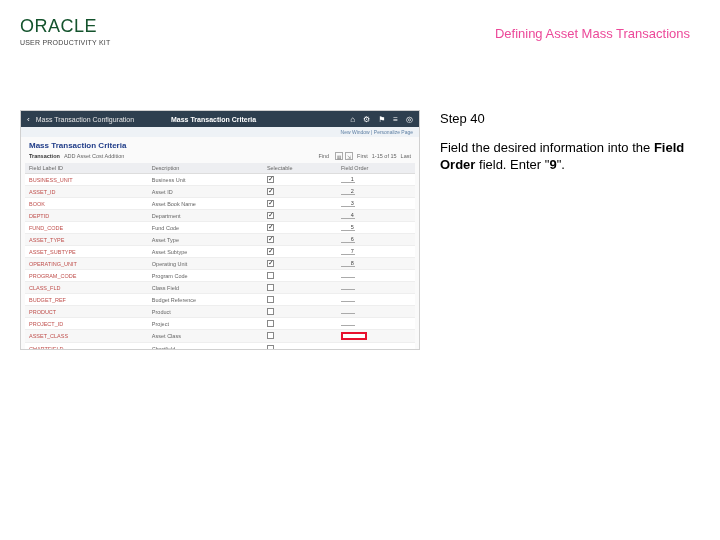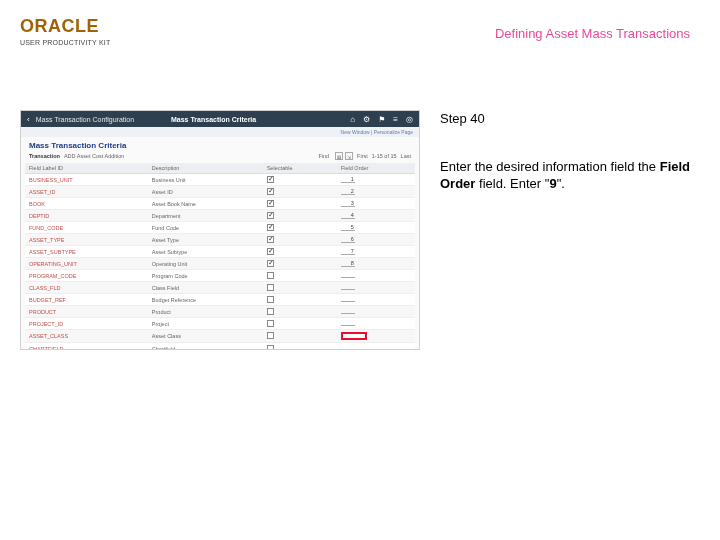--- a/index.html
+++ b/index.html
@@ -20,23 +20,23 @@
     right: 20px;
     height: 50px;
   }
   .logo {
     position: absolute;
     top: 0;
     left: 0;
   }
   .logo-oracle {
     font-family: Arial, sans-serif;
-    font-weight: bold;
+    font-weight: normal;
     font-size: 18px;
-    color: #a16207;
+    color: #14532d;
     letter-spacing: 0.5px;
   }
   .logo-upk {
     font-size: 7px;
     color: #444;
     letter-spacing: 0.2px;
     margin-top: 2px;
   }
   .page-title {
     position: absolute;
@@ -179,21 +179,21 @@
   
   .instr {
     position: absolute;
     top: 0;
     left: 420px;
     right: 0;
     font-size: 13px;
     color: #000;
     line-height: 1.35;
   }
-  .instr .step { margin-bottom: 30px; }
+  .instr .step { margin-bottom: 11px; }
 </style>
 </head>
 <body>
 
 <div class="header">
   <div class="logo">
     <div class="logo-oracle">ORACLE</div>
     <div class="logo-upk">USER PRODUCTIVITY KIT</div>
   </div>
   <div class="page-title">Defining Asset Mass Transactions</div>
@@ -328,17 +328,17 @@
             <td><span class="fo"></span></td>
           </tr>
         </tbody>
     </table>
 
   </div>
 
   <div class="instr">
     <div class="step">Step 40</div>
     <div>
-      <span>Enter the desired information field the </span><b>Field Order</b><span> field. Enter "</span><b>9</b><span>".</span>
+      <span>Field the desired information into the </span><b>Field Order</b><span> field. Enter "</span><b>9</b><span>".</span>
     </div>
   </div>
 
 </div>
 
 </body></html>

